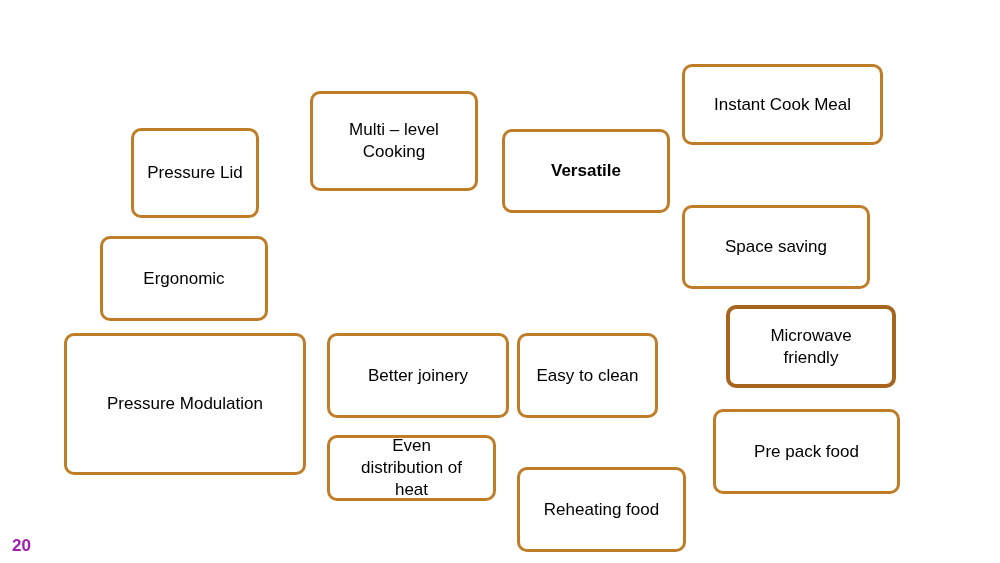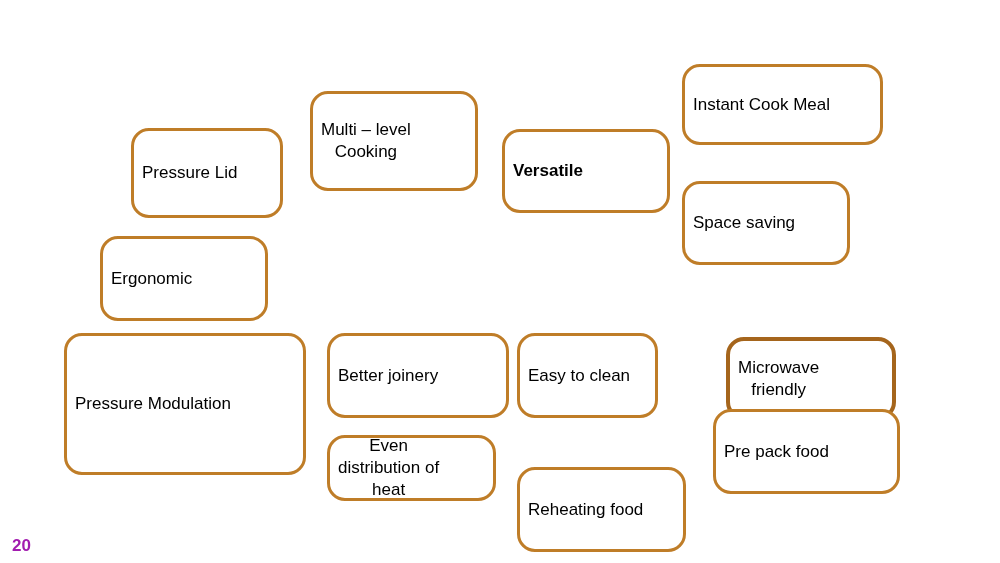--- a/index.html
+++ b/index.html
@@ -17,36 +17,35 @@
     position: relative;
     width: 1000px;
     height: 563px;
     background: #ffffff;
   }
   .node {
     position: absolute;
     box-sizing: border-box;
     background: #ffffff;
     border: 3px solid #bf7d28;
-    border-radius: 18px;
+    border-radius: 10px;
     display: flex;
     align-items: center;
-    justify-content: flex-start;
+    justify-content: center;
     text-align: center;
     color: #000000;
     font-family: "Liberation Sans", sans-serif;
     font-size: 17px;
     line-height: 1.28;
     padding: 12px 8px;
     white-space: pre-line;
   }
   .node.emphasis {
     border-width: 4px;
     border-color: #a5651c;
-    margin-top: 32px;
   }
   #center-title {
     position: absolute;
     color: #000000;
     font-family: "Liberation Sans", sans-serif;
     font-style: italic;
     font-size: 49px;
     font-weight: 400;
     letter-spacing: -0.5px;
     white-space: nowrap;
@@ -60,27 +59,27 @@
     font-weight: bold;
     line-height: 1;
   }
 </style>
 </head>
 <body>
 
 <div id="slide">
 
   <div id="nodes-layer">
-      <div class="node" style="left: 131px; top: 128px; width: 152px; height: 90px;"><span>Pressure Lid</span></div>
+      <div class="node" style="left: 131px; top: 128px; width: 128px; height: 90px;"><span>Pressure Lid</span></div>
       <div class="node" style="left: 310px; top: 91px; width: 168px; height: 100px;"><span>Multi – level
 Cooking</span></div>
       <div class="node" style="left: 502px; top: 129px; width: 168px; height: 84px; font-weight: bold;"><span>Versatile</span></div>
       <div class="node" style="left: 682px; top: 64px; width: 201px; height: 81px;"><span>Instant Cook Meal</span></div>
       <div class="node" style="left: 100px; top: 236px; width: 168px; height: 85px;"><span>Ergonomic</span></div>
-      <div class="node" style="left: 682px; top: 181px; width: 168px; height: 84px;"><span>Space saving</span></div>
+      <div class="node" style="left: 682px; top: 205px; width: 188px; height: 84px;"><span>Space saving</span></div>
       <div class="node emphasis" style="left: 726px; top: 305px; width: 170px; height: 83px;"><span>Microwave
 friendly</span></div>
       <div class="node" style="left: 64px; top: 333px; width: 242px; height: 142px;"><span>Pressure Modulation</span></div>
       <div class="node" style="left: 327px; top: 333px; width: 182px; height: 85px;"><span>Better joinery</span></div>
       <div class="node" style="left: 517px; top: 333px; width: 141px; height: 85px;"><span>Easy to clean</span></div>
       <div class="node" style="left: 327px; top: 435px; width: 169px; height: 66px;"><span>Even
 distribution of
 heat</span></div>
       <div class="node" style="left: 517px; top: 435px; width: 169px; height: 85px; margin-top: 32px;"><span>Reheating food</span></div>
       <div class="node" style="left: 713px; top: 409px; width: 187px; height: 85px;"><span>Pre pack food</span></div>

